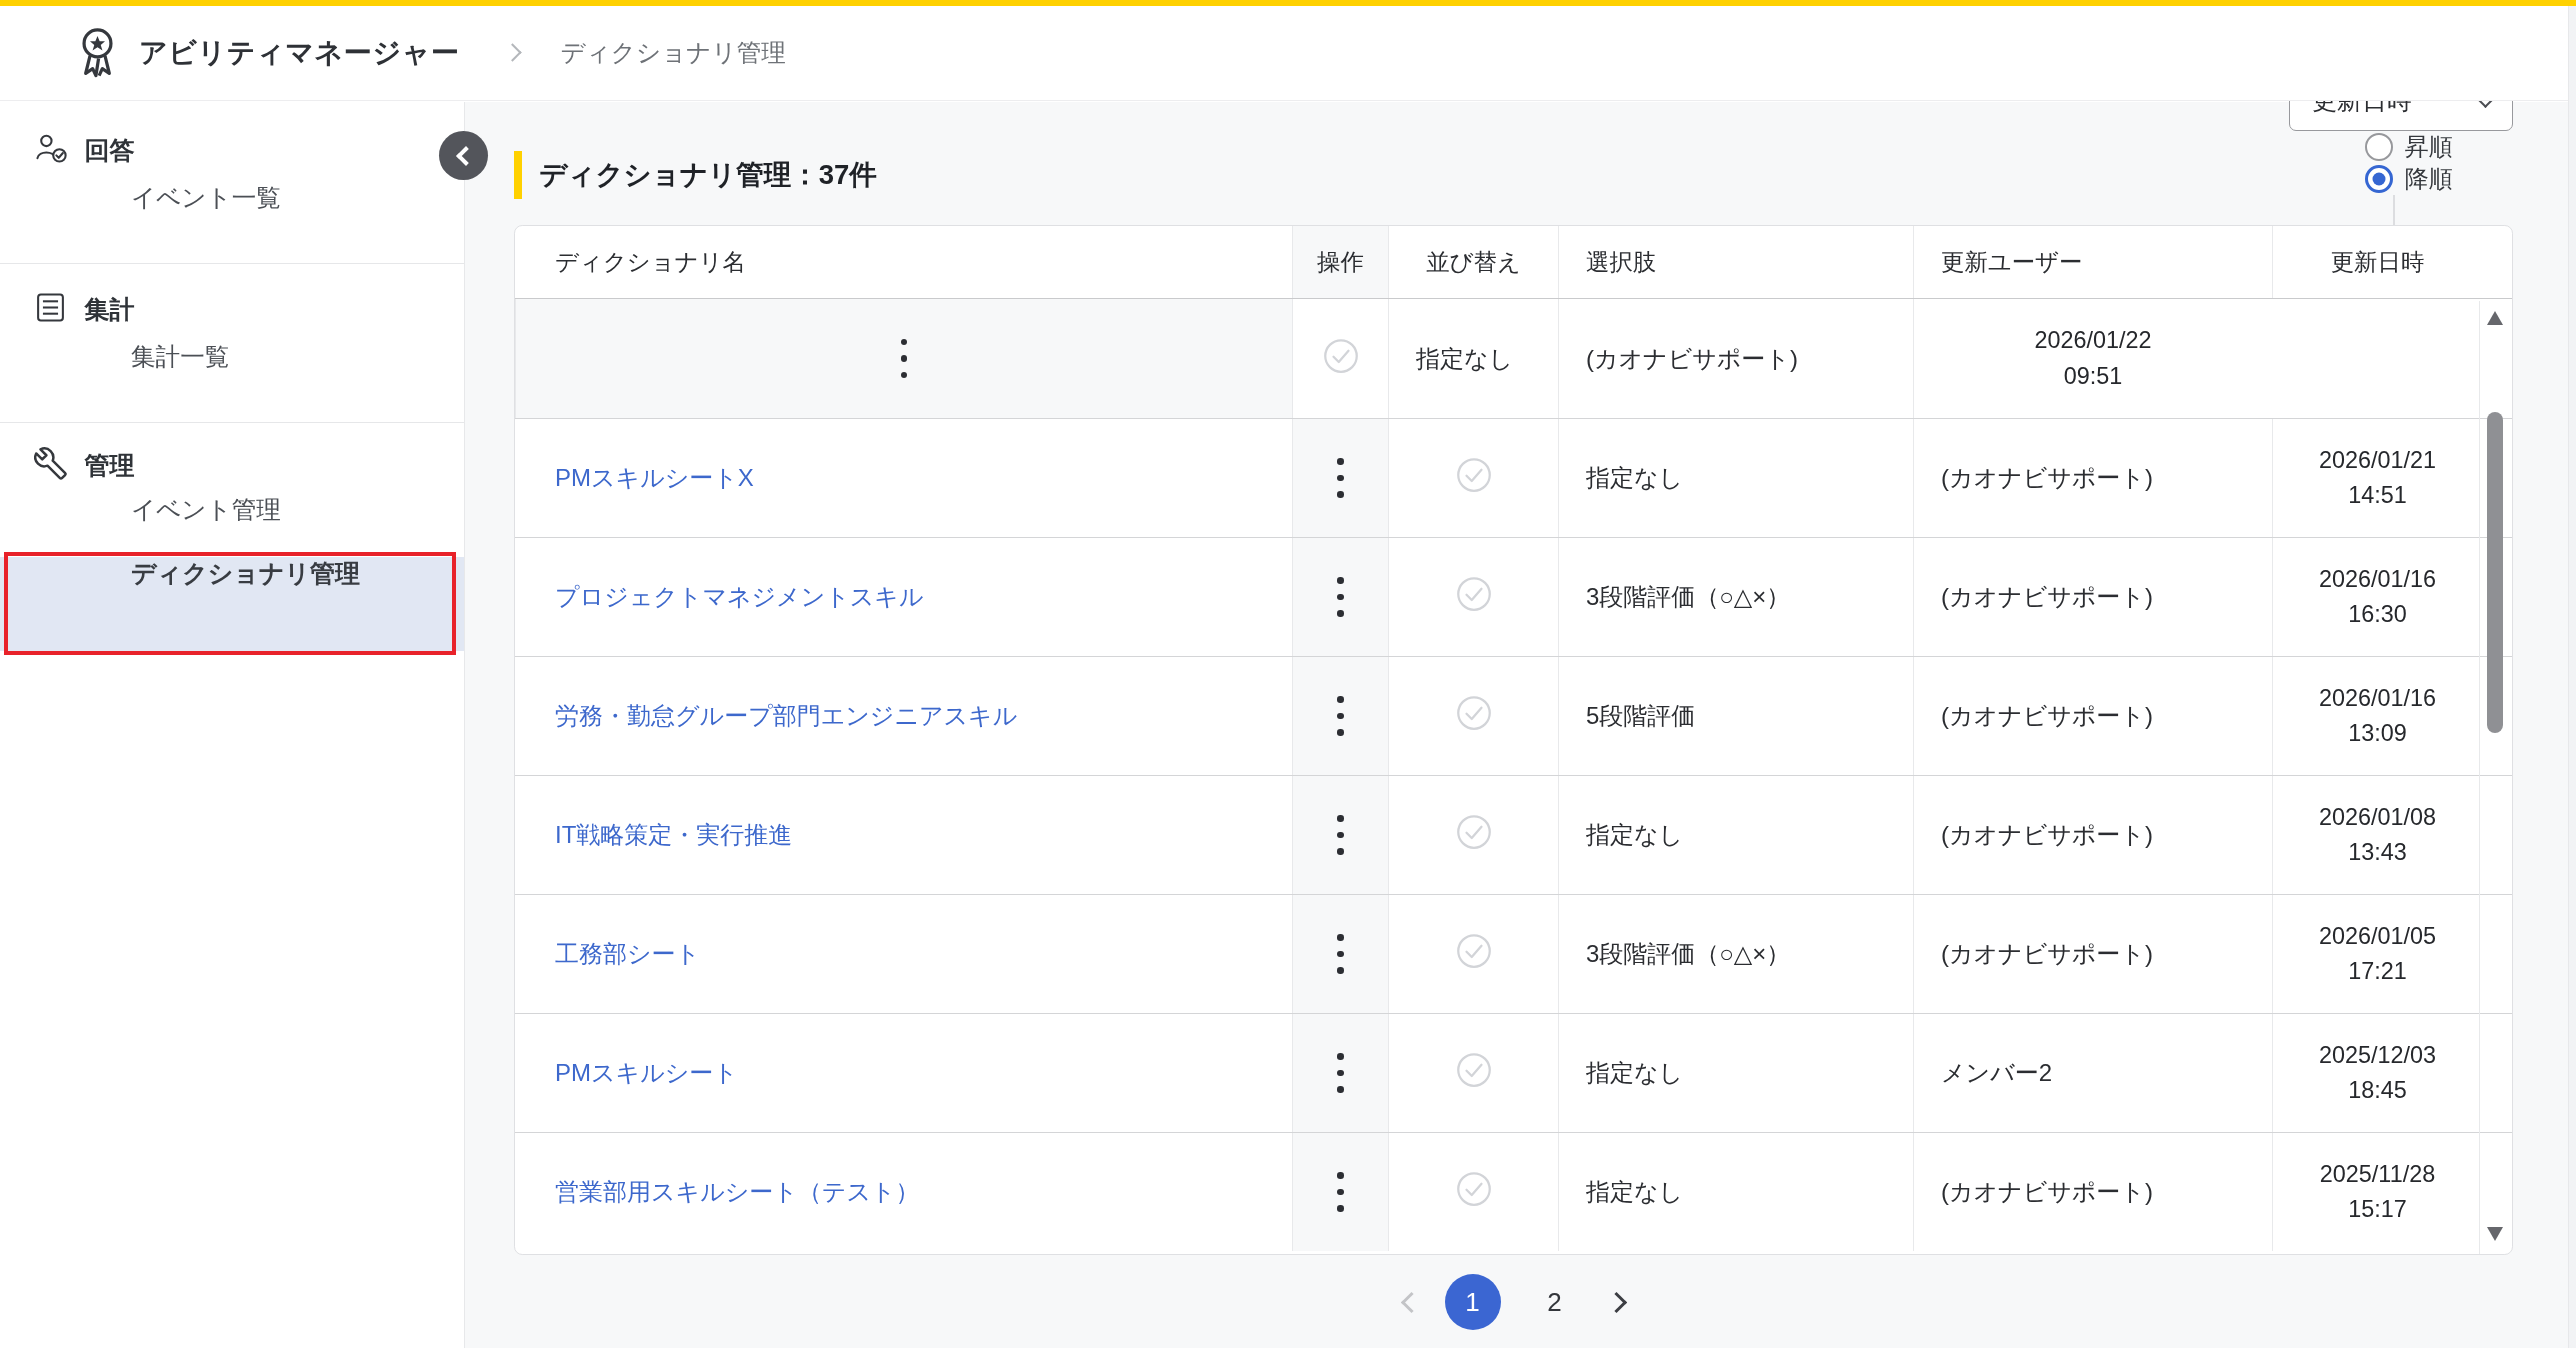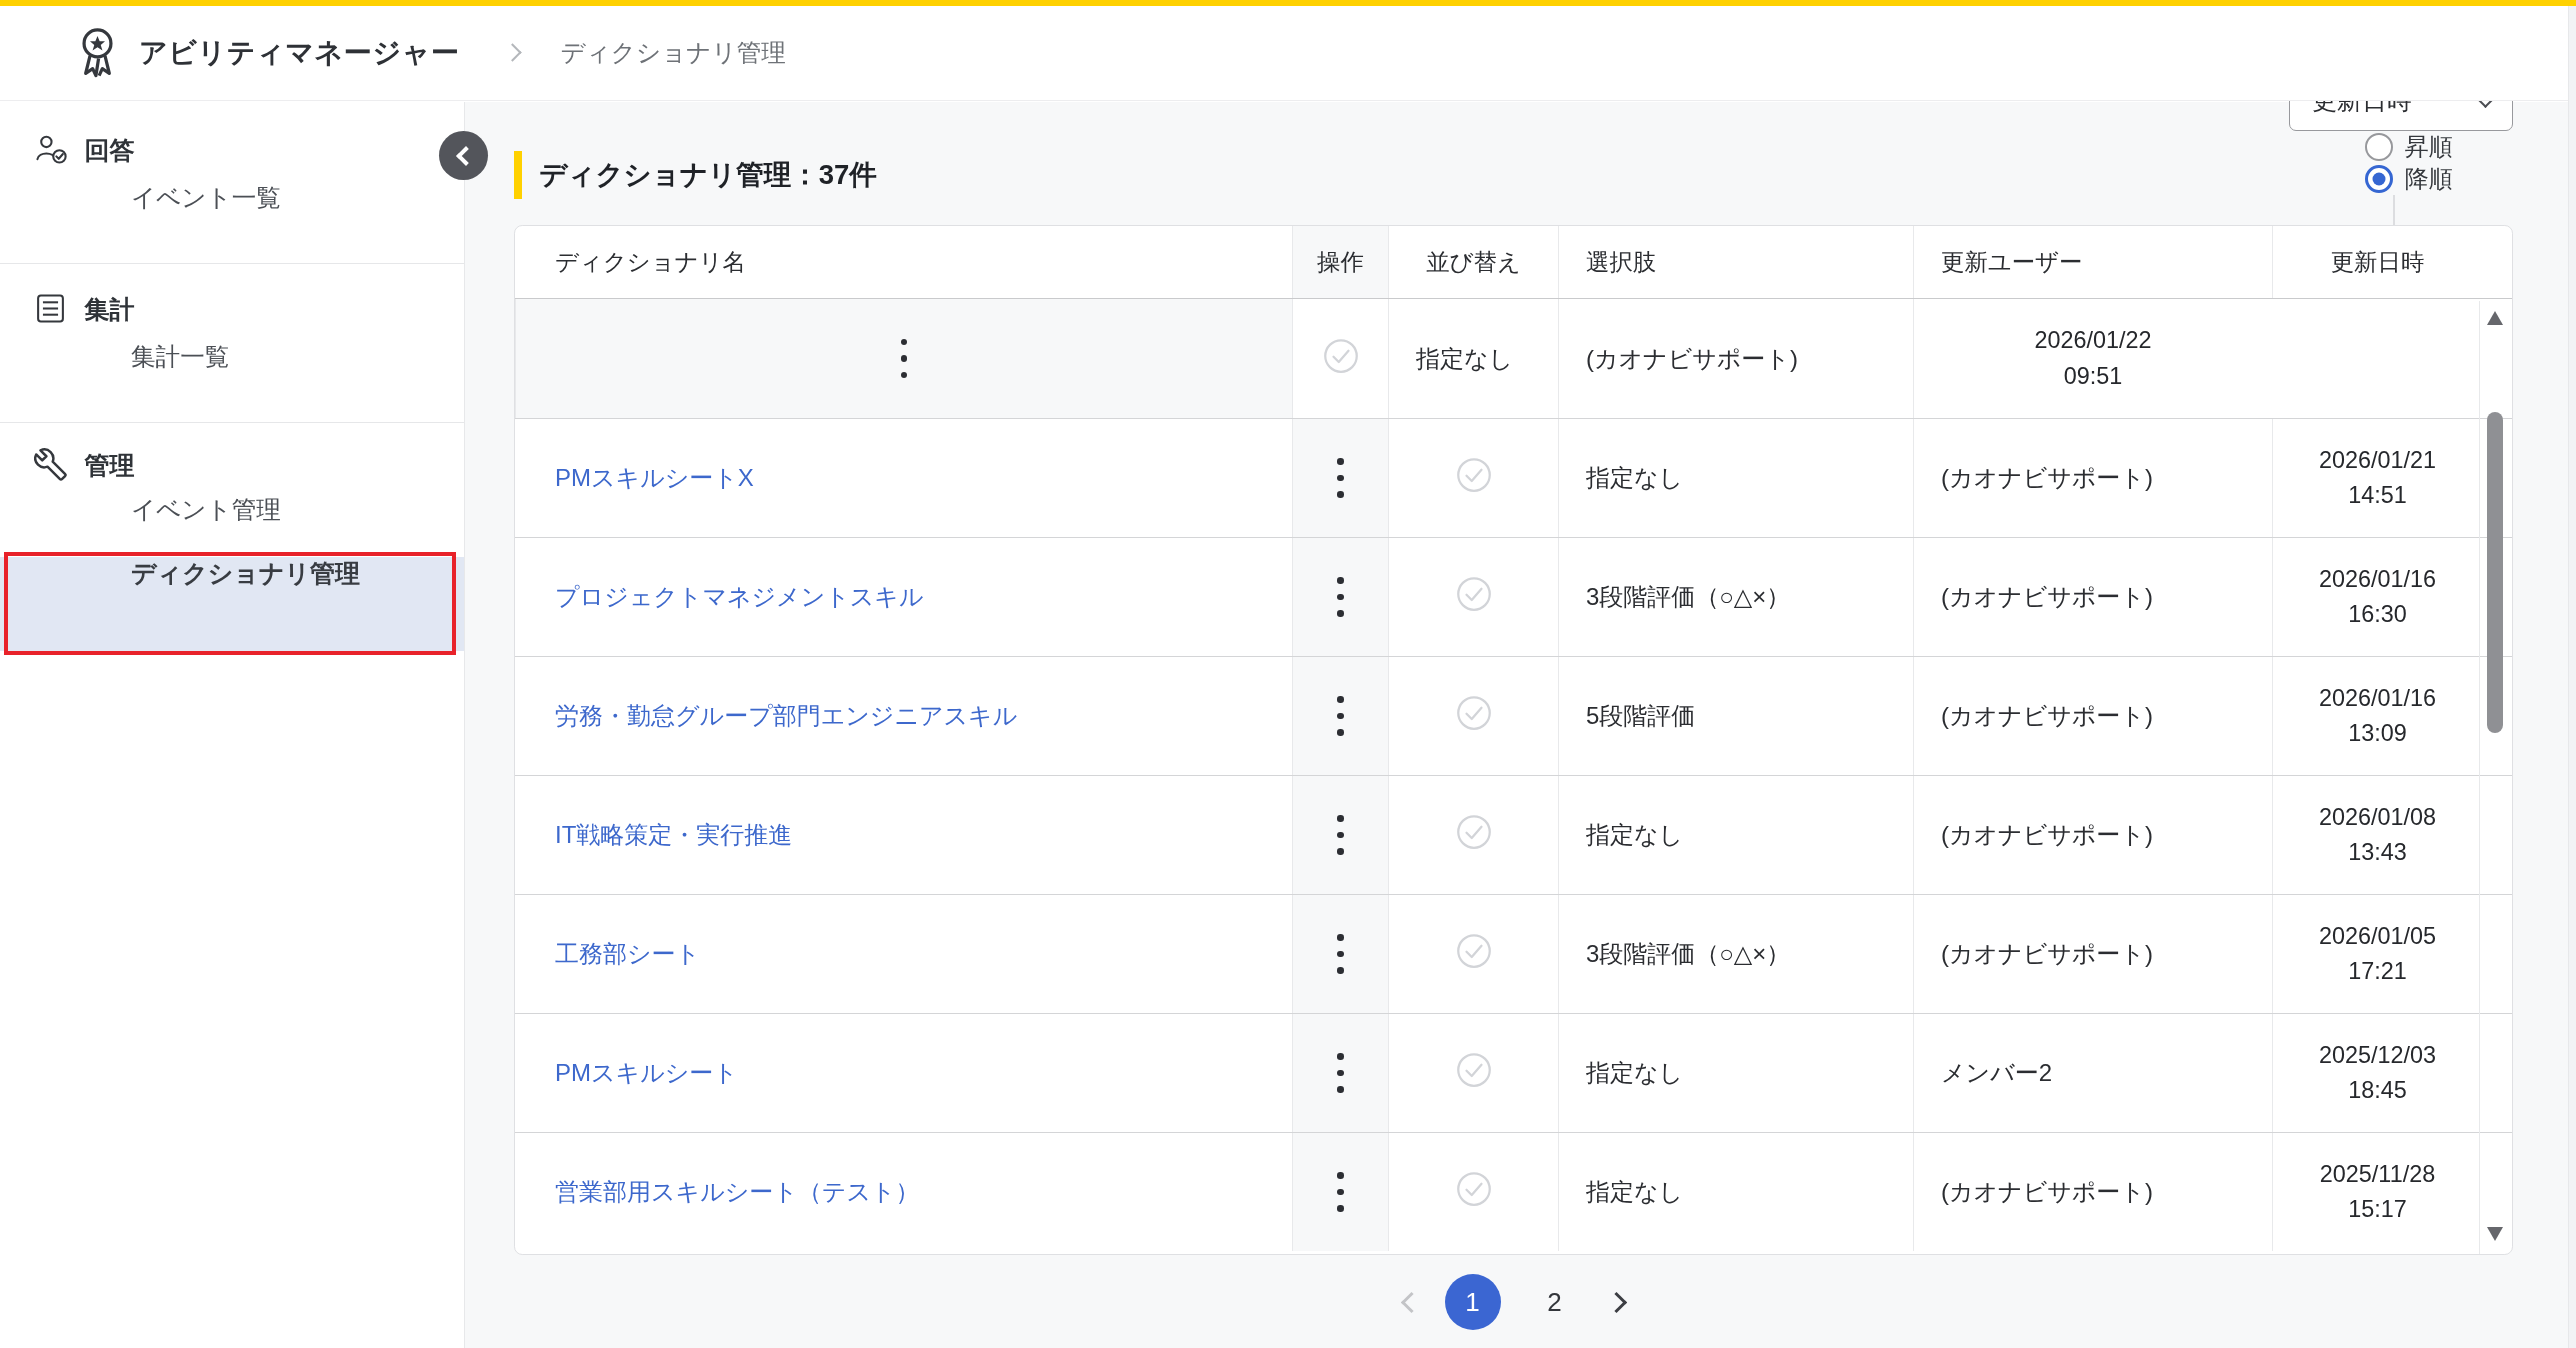--- a/index.html
+++ b/index.html
@@ -17,21 +17,21 @@
   .crumb-cur { font-size:24.6px; color:#6e7277; }
 
   
   .main { position:absolute; top:102px; left:0; right:0; bottom:0; display:flex; }
   .sidebar { width:465px; background:#fff; border-right:1.2px solid #e7e8ea; position:relative; flex:none; }
   .content { flex:1; background:#f7f8f9; position:relative; }
   .page-scroll { position:absolute; top:5.9px; right:0; width:8.2px; bottom:0;
     background:#f2f3f5; border-left:1.2px solid #e7e8ea; z-index:6; }
 
   
-  .sec-head { display:flex; align-items:center; gap:17.6px; padding-left:34px; height:61px; margin-top:17.6px; }
+  .sec-head { display:flex; align-items:center; gap:17.6px; padding-left:34px; height:61px; margin-top:17.6px;font-family:Liberation Mono, monospace; }
   .sec-head:first-child { margin-top:17.6px; }
   .sec-label { font-size:25px; font-weight:bold; color:#2f3338; }
   .sub-item { display:flex; align-items:flex-start; padding-left:131px; height:67px; font-size:24.6px; color:#4b4f55; cursor:pointer; }
   .divider { border-top:1.2px solid #e6e7e9; margin:15px 0; }
   .sub-item.active-wrap { padding-left:0; height:94px; position:relative; }
   .active-bg { position:absolute; left:0; top:0; right:0; bottom:0; background:#e1e7f3; }
   .active-label { position:relative; z-index:2; padding-left:131px; font-weight:bold; color:#383c42; font-size:25px; }
   .annotation-box { position:absolute; left:3.5px; right:8.2px; top:-4.7px; bottom:-4.7px;
     border:4.7px solid #e8222a; z-index:4; pointer-events:none; }
   .collapse-btn { position:absolute; left:439px; top:29px; width:49px; height:49px; border-radius:50%;

